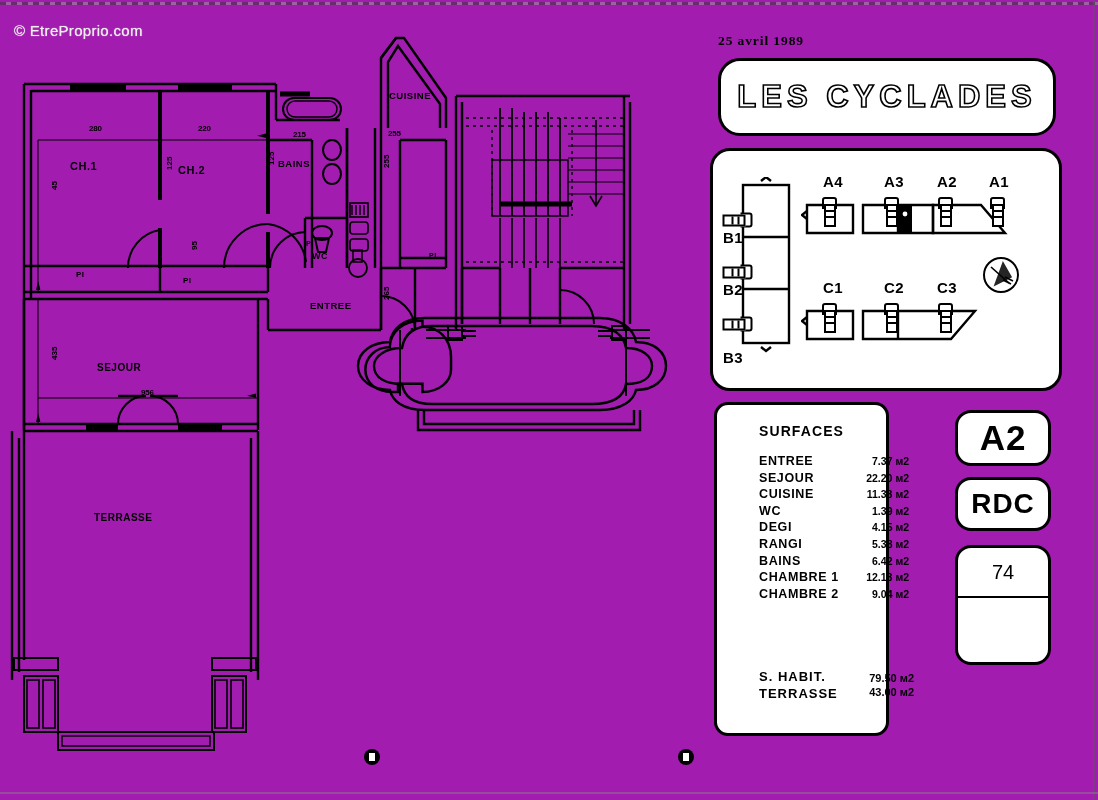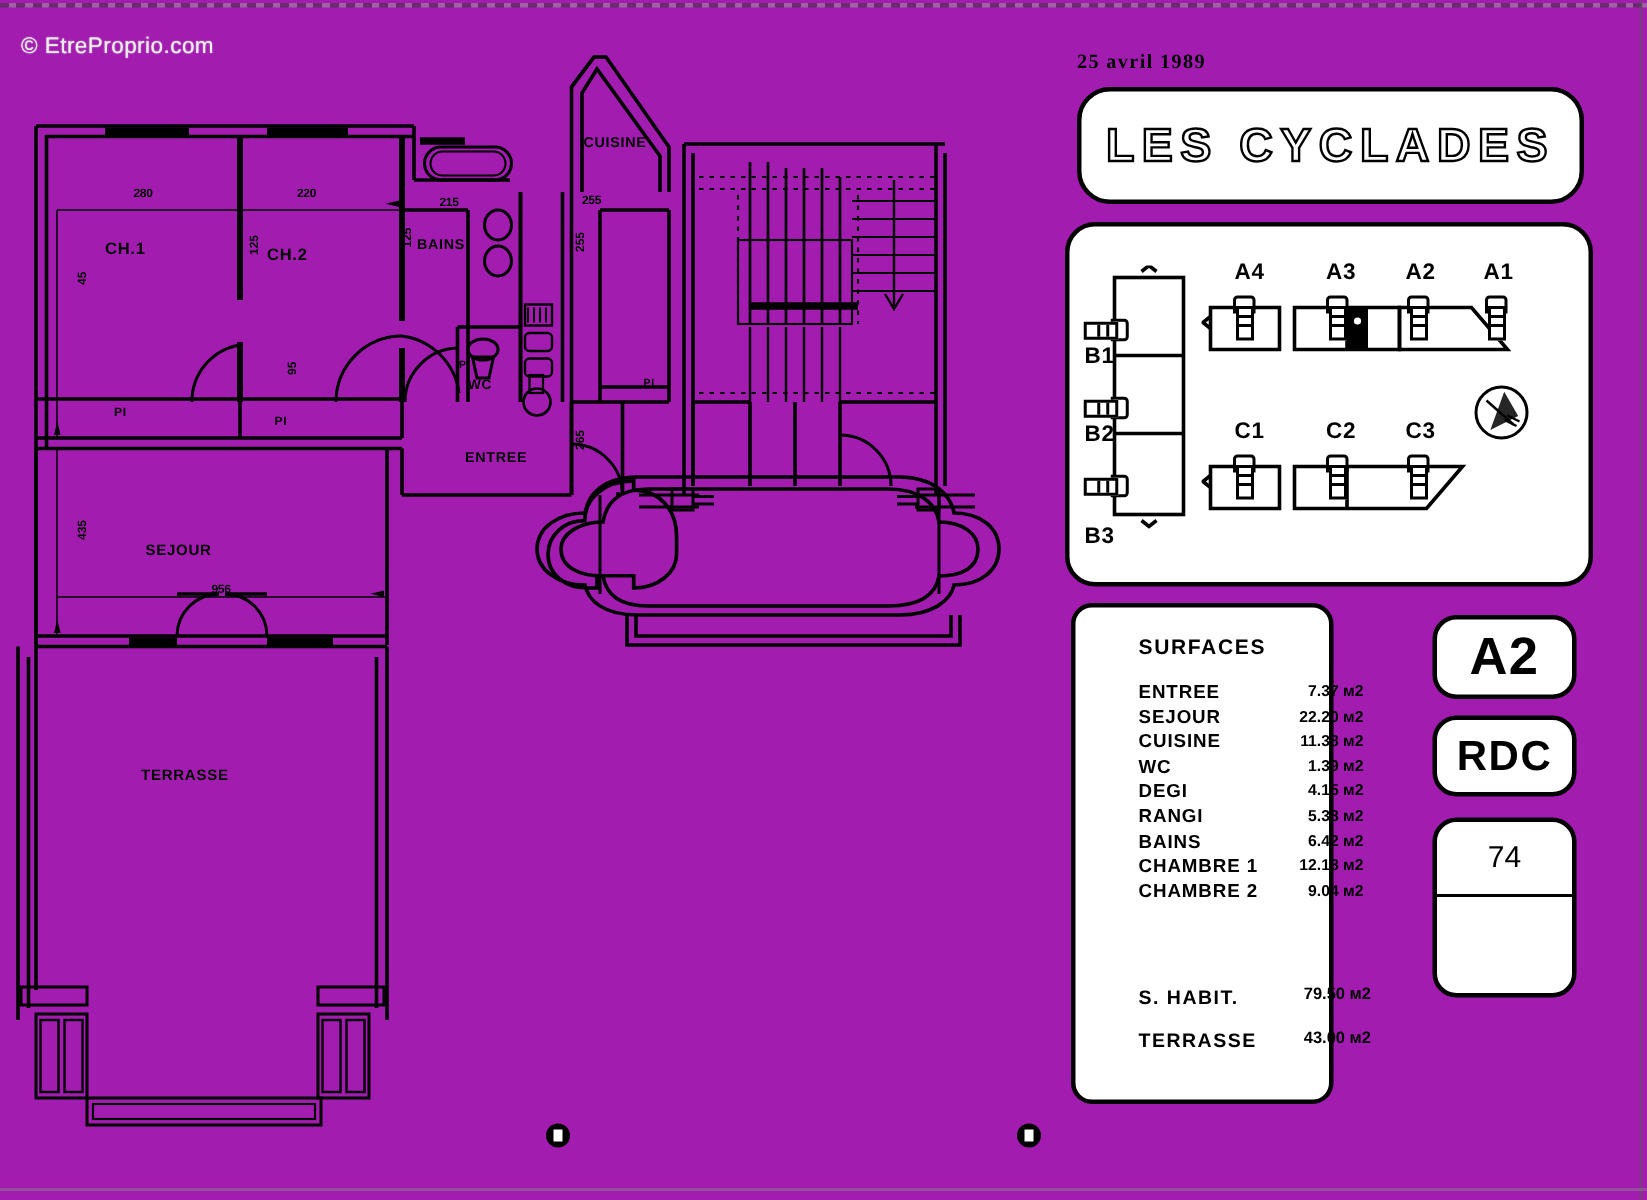--- a/index.html
+++ b/index.html
@@ -44,21 +44,21 @@
   #badgeT3 .t3{height:70px;display:flex;align-items:center;justify-content:center;font-size:36px;}
 
   
   .surf-title{position:absolute;left:42px;top:18px;font-size:14px;font-weight:bold;letter-spacing:1.1px;}
   .surf-list{position:absolute;left:42px;top:48px;width:150px;}
   .surf-row{display:flex;justify-content:space-between;font-size:12.5px;font-weight:bold;
       letter-spacing:.6px;line-height:16.6px;white-space:nowrap;}
   .surf-row .v{font-size:10.5px;letter-spacing:0;}
   .surf-tot{position:absolute;left:42px;width:155px;display:flex;justify-content:space-between;
       font-size:13px;font-weight:bold;letter-spacing:1px;}
-  #sHabit{top:252px;}
+  #sHabit{top:264px;align-items:flex-end;}
   #sTerr{top:281px;}
   .surf-tot .v{font-size:11px;letter-spacing:0;}
 
   
   .sp-label{position:absolute;font-size:15px;font-weight:bold;letter-spacing:.5px;}
   .stair-ic{position:absolute;width:13px;height:26px;box-sizing:border-box;}
   .stair-ic .cap{position:absolute;left:1px;top:0;width:11px;height:8px;border:2px solid #000;
       background:#fff;border-radius:3px 3px 0 0;}
   .stair-ic .body{position:absolute;left:2.5px;top:7px;width:8px;height:19px;border:2px solid #000;background:#fff;}
   .stair-ic .body::before,.stair-ic .body::after{content:"";position:absolute;left:0;width:100%;

